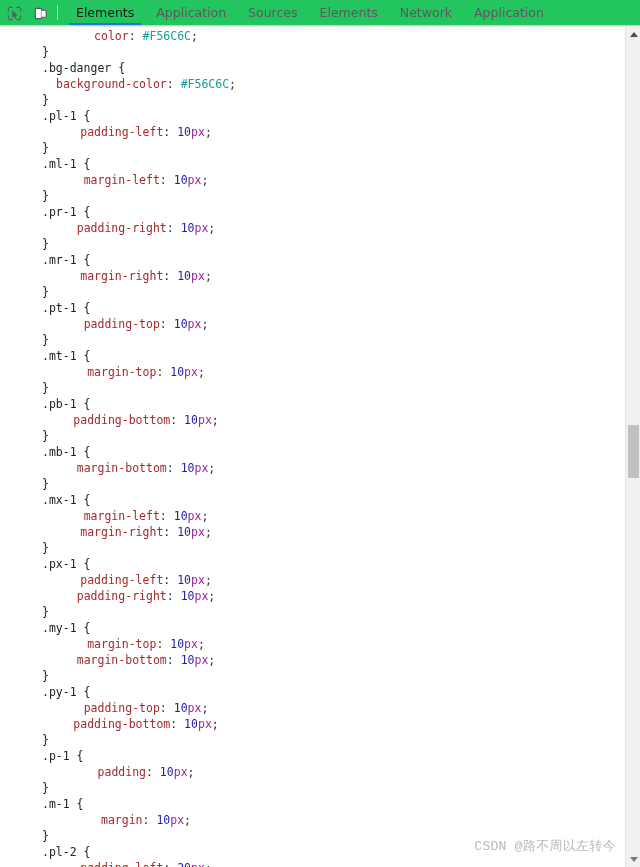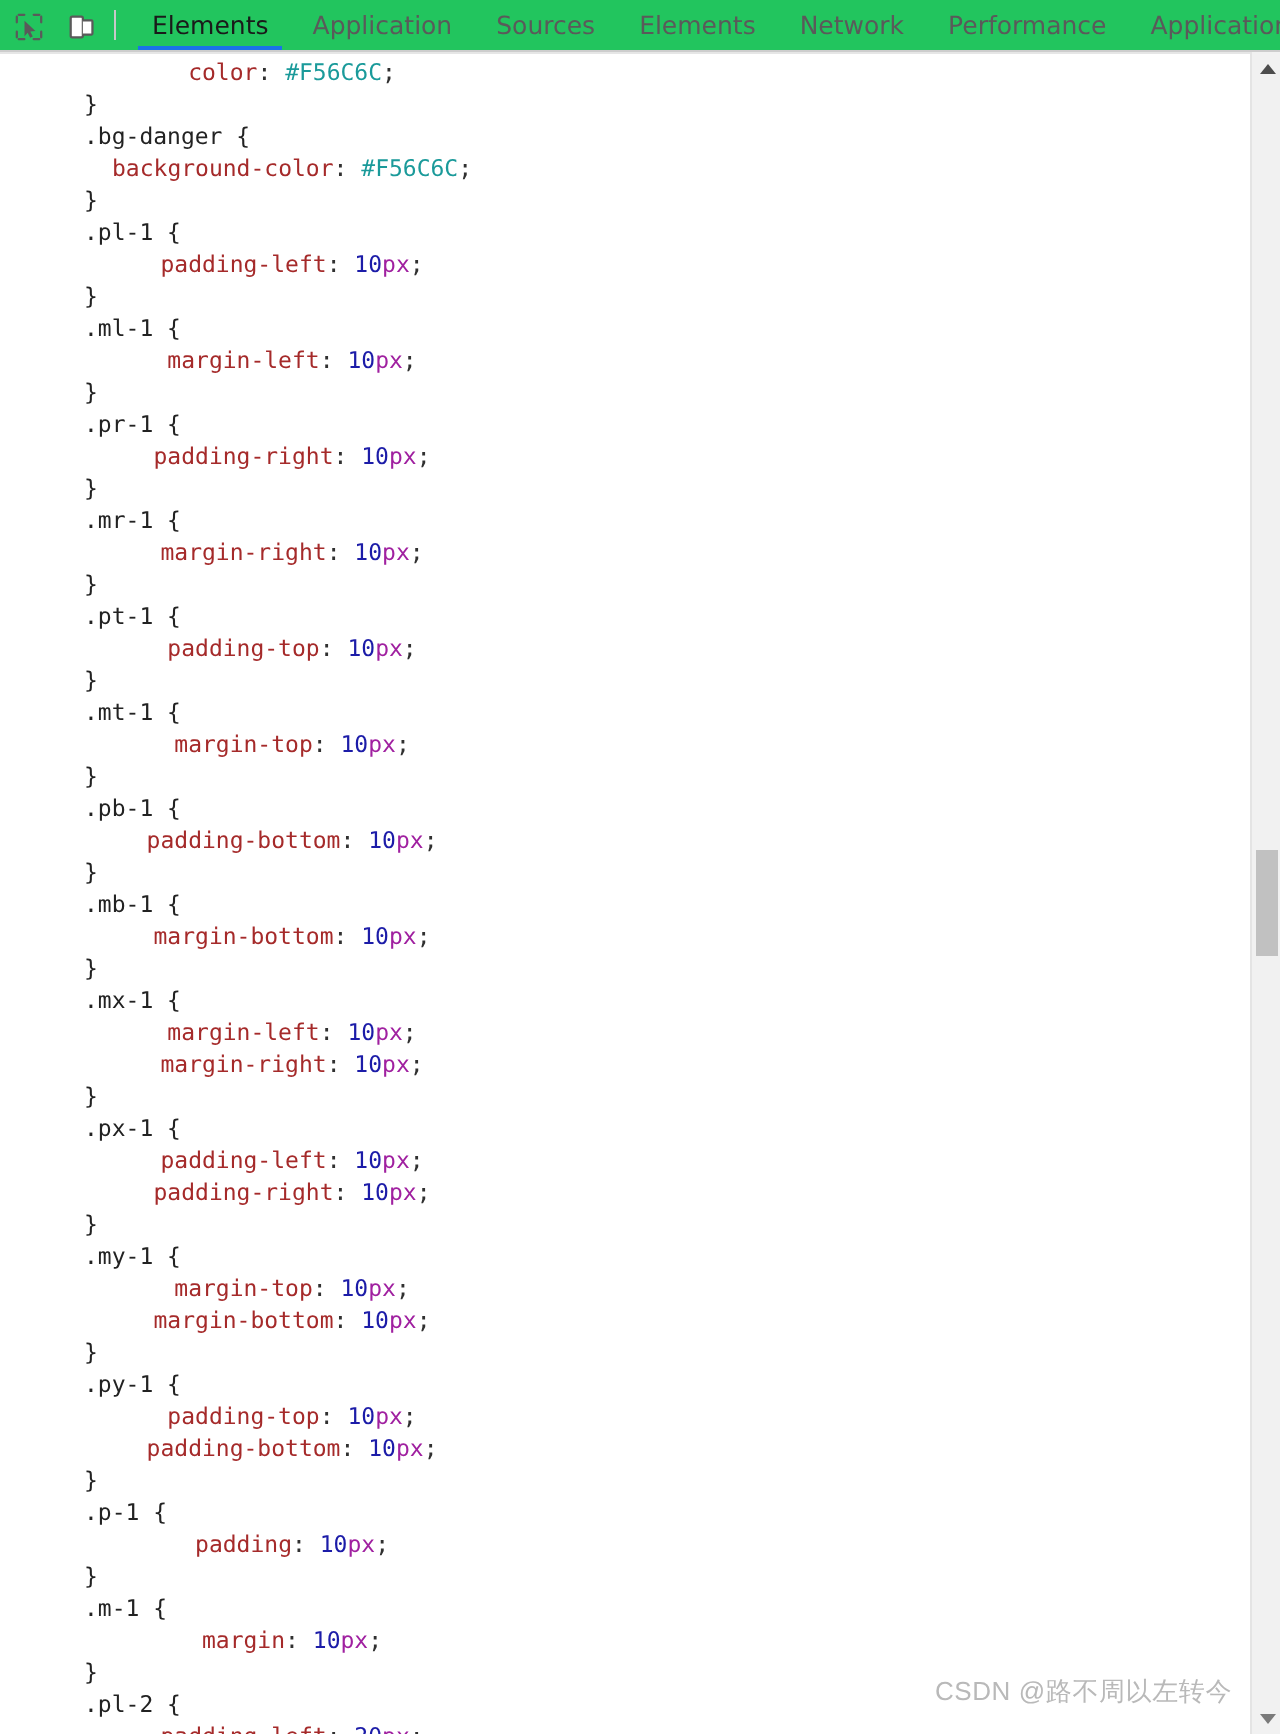--- a/index.html
+++ b/index.html
@@ -117,21 +117,21 @@
     left: 2px; top: 399px;
     width: 11px; height: 53px;
     background: #c1c1c1;
     cursor: pointer;
   }
 
   
   .watermark {
     position: absolute;
     right: 24px; bottom: 12px;
-    font-family: Liberation Sans, sans-serif;
+    font-family: Liberation Mono, monospace;
     font-size: 13px;
     color: #b9b9b9;
     white-space: nowrap;
     pointer-events: none;
     letter-spacing: .3px;
   }
 </style>
 </head>
 <body>
 
@@ -165,23 +165,20 @@
       <div class="tab">
           <span>Sources</span>
         </div>
       <div class="tab">
           <span>Elements</span>
         </div>
       <div class="tab">
           <span>Network</span>
         </div>
       <div class="tab">
-          <span>Performance</span>
-        </div>
-      <div class="tab">
           <span>Application</span>
         </div>
 
     </div>
   </div>
 
   <div class="code-panel">
     <div class="code" id="code-root"><div class="ln ind1"><span class="prop">color</span><span class="punc">: </span><span class="hex">#F56C6C</span><span class="punc">;</span></div><div class="ln ind0"><span class="brace">}</span></div><div class="ln ind0"><span class="sel">.bg-danger {</span></div><div class="ln ind1"><span class="prop">background-color</span><span class="punc">: </span><span class="hex">#F56C6C</span><span class="punc">;</span></div><div class="ln ind0"><span class="brace">}</span></div><div class="ln ind0"><span class="sel">.pl-1 {</span></div><div class="ln ind1"><span class="prop">padding-left</span><span class="punc">: </span><span class="num">10</span><span class="unit">px</span><span class="punc">;</span></div><div class="ln ind0"><span class="brace">}</span></div><div class="ln ind0"><span class="sel">.ml-1 {</span></div><div class="ln ind1"><span class="prop">margin-left</span><span class="punc">: </span><span class="num">10</span><span class="unit">px</span><span class="punc">;</span></div><div class="ln ind0"><span class="brace">}</span></div><div class="ln ind0"><span class="sel">.pr-1 {</span></div><div class="ln ind1"><span class="prop">padding-right</span><span class="punc">: </span><span class="num">10</span><span class="unit">px</span><span class="punc">;</span></div><div class="ln ind0"><span class="brace">}</span></div><div class="ln ind0"><span class="sel">.mr-1 {</span></div><div class="ln ind1"><span class="prop">margin-right</span><span class="punc">: </span><span class="num">10</span><span class="unit">px</span><span class="punc">;</span></div><div class="ln ind0"><span class="brace">}</span></div><div class="ln ind0"><span class="sel">.pt-1 {</span></div><div class="ln ind1"><span class="prop">padding-top</span><span class="punc">: </span><span class="num">10</span><span class="unit">px</span><span class="punc">;</span></div><div class="ln ind0"><span class="brace">}</span></div><div class="ln ind0"><span class="sel">.mt-1 {</span></div><div class="ln ind1"><span class="prop">margin-top</span><span class="punc">: </span><span class="num">10</span><span class="unit">px</span><span class="punc">;</span></div><div class="ln ind0"><span class="brace">}</span></div><div class="ln ind0"><span class="sel">.pb-1 {</span></div><div class="ln ind1"><span class="prop">padding-bottom</span><span class="punc">: </span><span class="num">10</span><span class="unit">px</span><span class="punc">;</span></div><div class="ln ind0"><span class="brace">}</span></div><div class="ln ind0"><span class="sel">.mb-1 {</span></div><div class="ln ind1"><span class="prop">margin-bottom</span><span class="punc">: </span><span class="num">10</span><span class="unit">px</span><span class="punc">;</span></div><div class="ln ind0"><span class="brace">}</span></div><div class="ln ind0"><span class="sel">.mx-1 {</span></div><div class="ln ind1"><span class="prop">margin-left</span><span class="punc">: </span><span class="num">10</span><span class="unit">px</span><span class="punc">;</span></div><div class="ln ind1"><span class="prop">margin-right</span><span class="punc">: </span><span class="num">10</span><span class="unit">px</span><span class="punc">;</span></div><div class="ln ind0"><span class="brace">}</span></div><div class="ln ind0"><span class="sel">.px-1 {</span></div><div class="ln ind1"><span class="prop">padding-left</span><span class="punc">: </span><span class="num">10</span><span class="unit">px</span><span class="punc">;</span></div><div class="ln ind1"><span class="prop">padding-right</span><span class="punc">: </span><span class="num">10</span><span class="unit">px</span><span class="punc">;</span></div><div class="ln ind0"><span class="brace">}</span></div><div class="ln ind0"><span class="sel">.my-1 {</span></div><div class="ln ind1"><span class="prop">margin-top</span><span class="punc">: </span><span class="num">10</span><span class="unit">px</span><span class="punc">;</span></div><div class="ln ind1"><span class="prop">margin-bottom</span><span class="punc">: </span><span class="num">10</span><span class="unit">px</span><span class="punc">;</span></div><div class="ln ind0"><span class="brace">}</span></div><div class="ln ind0"><span class="sel">.py-1 {</span></div><div class="ln ind1"><span class="prop">padding-top</span><span class="punc">: </span><span class="num">10</span><span class="unit">px</span><span class="punc">;</span></div><div class="ln ind1"><span class="prop">padding-bottom</span><span class="punc">: </span><span class="num">10</span><span class="unit">px</span><span class="punc">;</span></div><div class="ln ind0"><span class="brace">}</span></div><div class="ln ind0"><span class="sel">.p-1 {</span></div><div class="ln ind1"><span class="prop">padding</span><span class="punc">: </span><span class="num">10</span><span class="unit">px</span><span class="punc">;</span></div><div class="ln ind0"><span class="brace">}</span></div><div class="ln ind0"><span class="sel">.m-1 {</span></div><div class="ln ind1"><span class="prop">margin</span><span class="punc">: </span><span class="num">10</span><span class="unit">px</span><span class="punc">;</span></div><div class="ln ind0"><span class="brace">}</span></div><div class="ln ind0"><span class="sel">.pl-2 {</span></div><div class="ln ind1"><span class="prop">padding-left</span><span class="punc">: </span><span class="num">20</span><span class="unit">px</span><span class="punc">;</span></div></div>
   </div>
 

